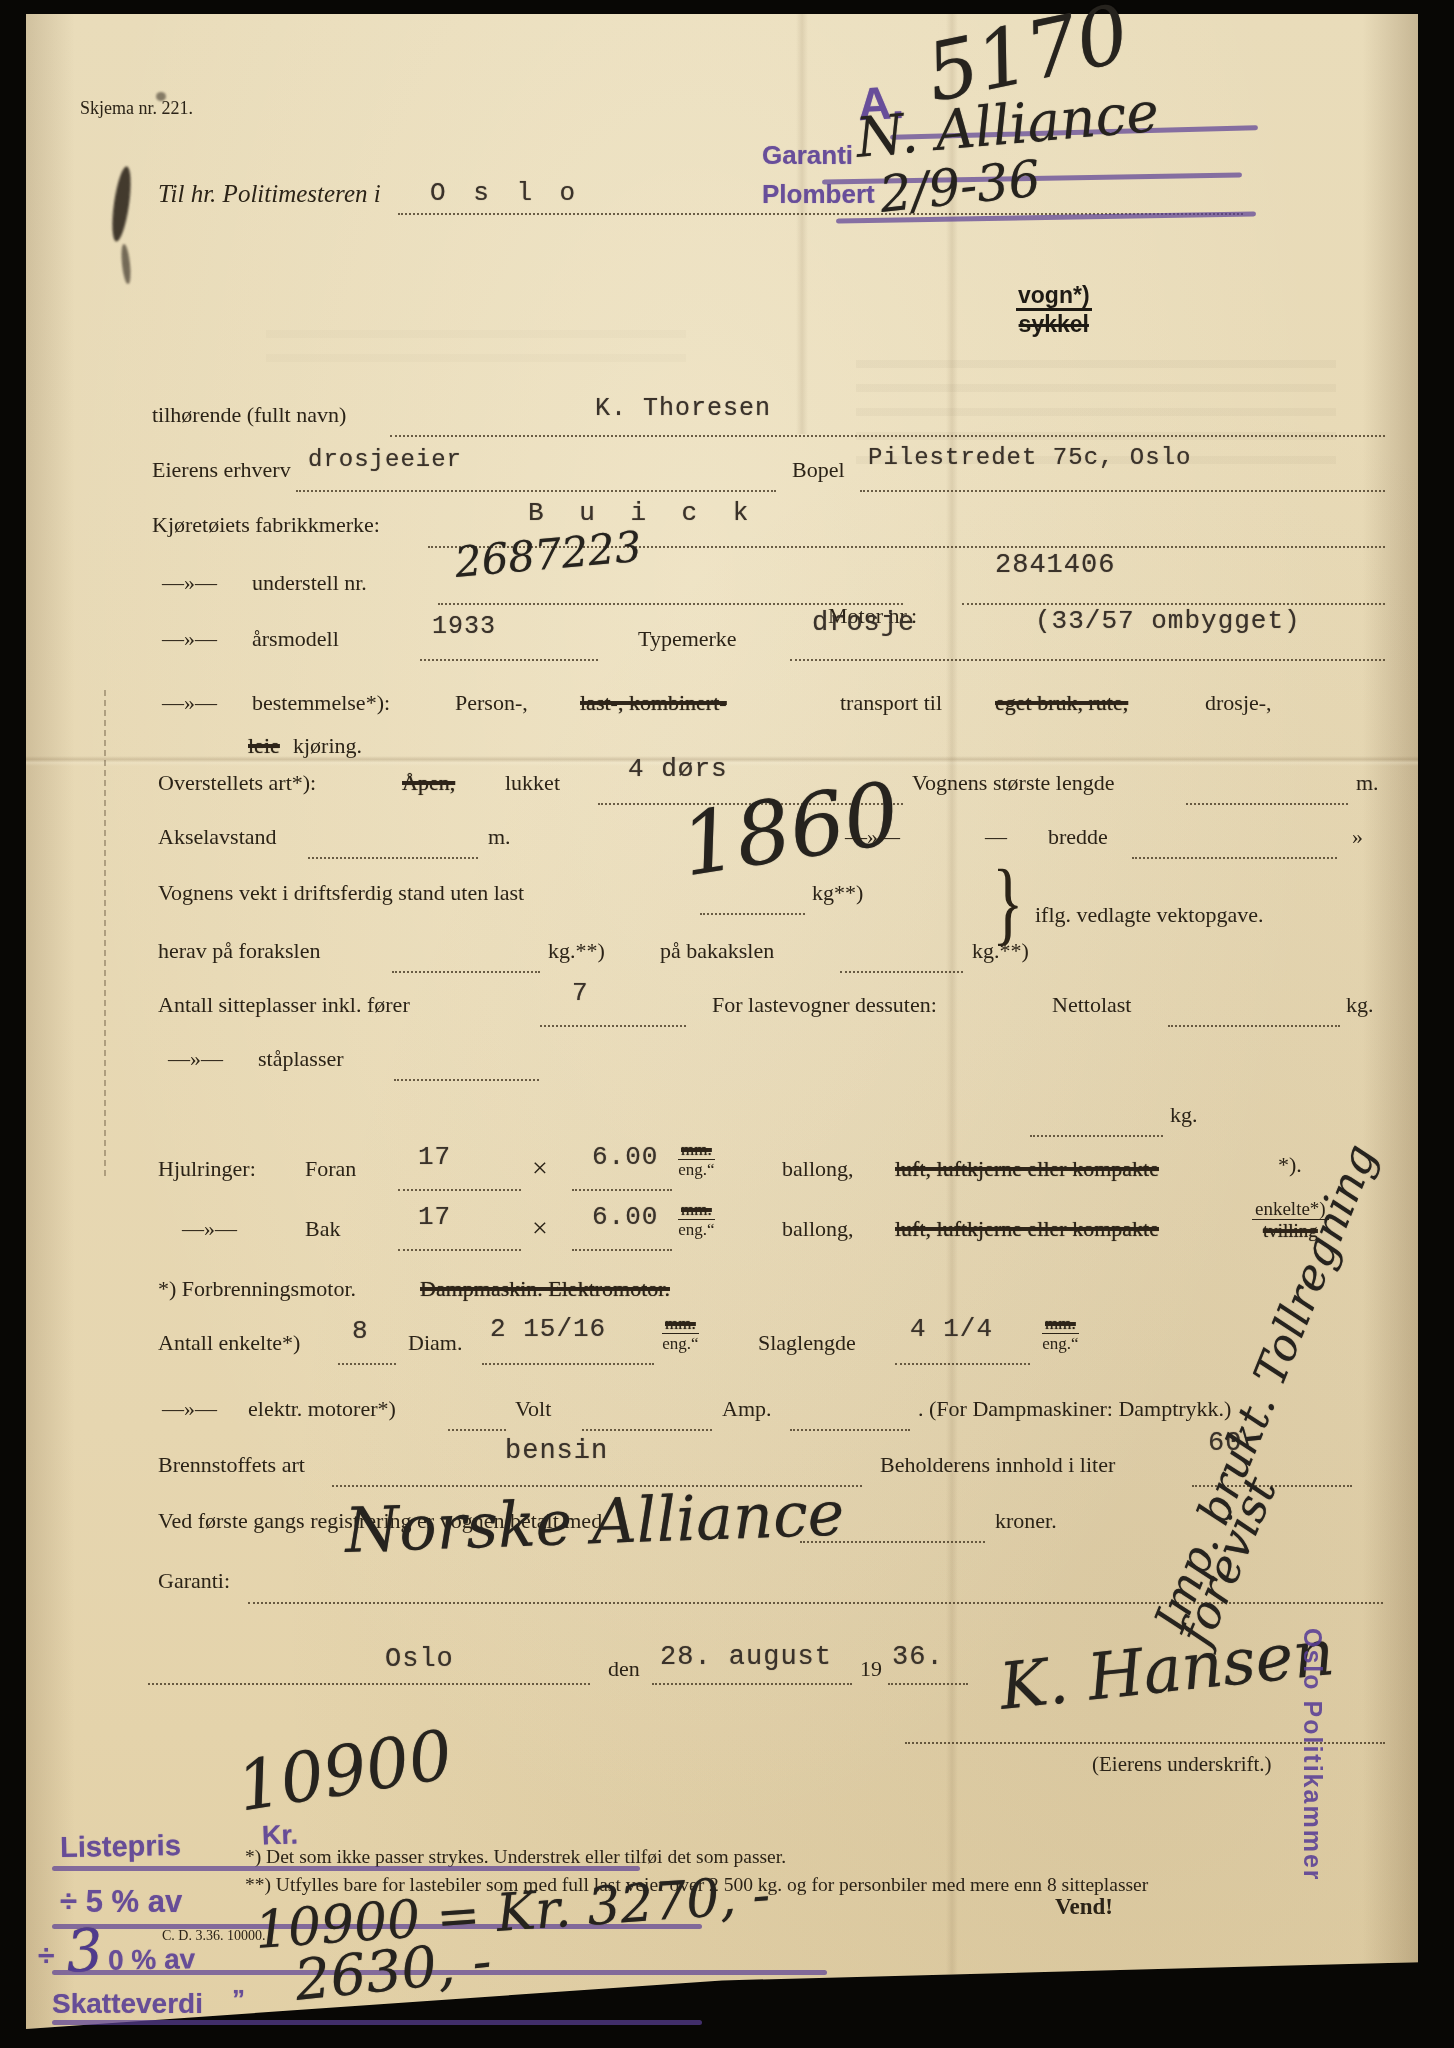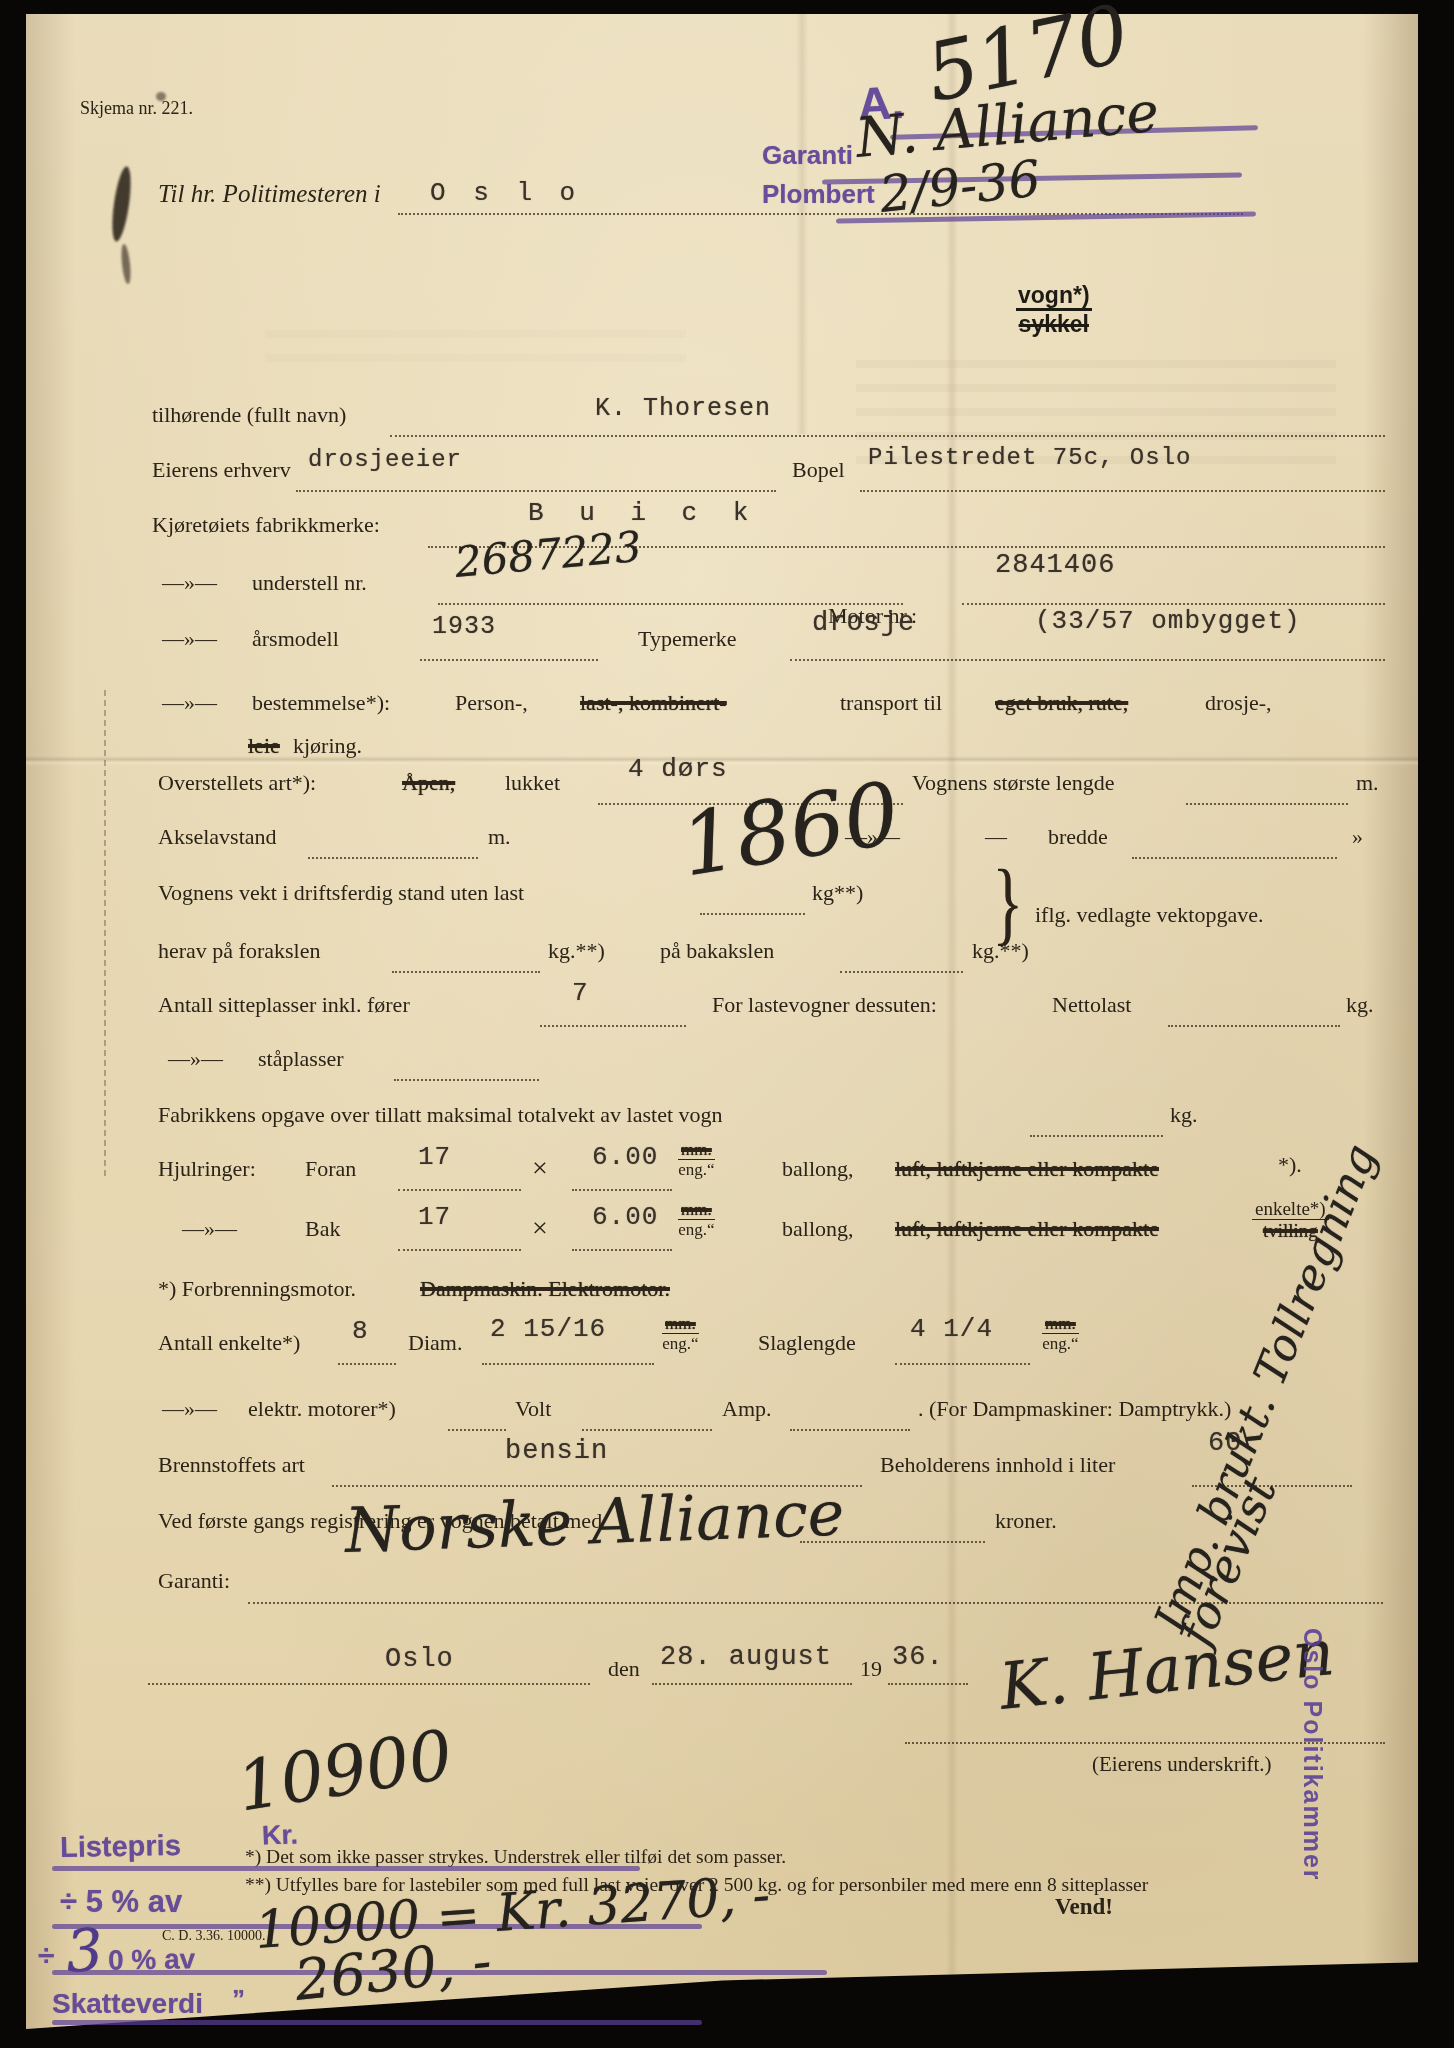--- a/index.html
+++ b/index.html
@@ -159,21 +159,20 @@
   <i class="dot" style="left:540px;top:1025px;width:146px"></i>
   <span class="lbl" style="left:712px;top:992px">For lastevogner dessuten:</span>
   <span class="lbl" style="left:1052px;top:992px">Nettolast</span>
   <i class="dot" style="left:1168px;top:1025px;width:172px"></i>
   <span class="lbl" style="left:1346px;top:992px">kg.</span>
 
   <span class="lbl" style="left:168px;top:1046px">—»—</span>
   <span class="lbl" style="left:258px;top:1046px">ståplasser</span>
   <i class="dot" style="left:394px;top:1079px;width:145px"></i>
 
-  <span class="lbl" style="left:158px;top:1102px">Fabrikkens opgave over tillatt maksimal totalvekt av lastet vogn</span>
   <i class="dot" style="left:1030px;top:1135px;width:133px"></i>
   <span class="lbl" style="left:1170px;top:1102px">kg.</span>
 
   <span class="lbl" style="left:158px;top:1156px">Hjulringer:</span>
   <span class="lbl" style="left:305px;top:1156px">Foran</span>
   <span class="typ" style="left:418px;top:1142px;font-size:26px">17</span>
   <i class="dot" style="left:398px;top:1189px;width:123px"></i>
   <span class="lbl" style="left:532px;top:1152px;font-size:28px">×</span>
   <span class="typ" style="left:592px;top:1142px;font-size:26px">6.00</span>
   <i class="dot" style="left:572px;top:1189px;width:100px"></i>

